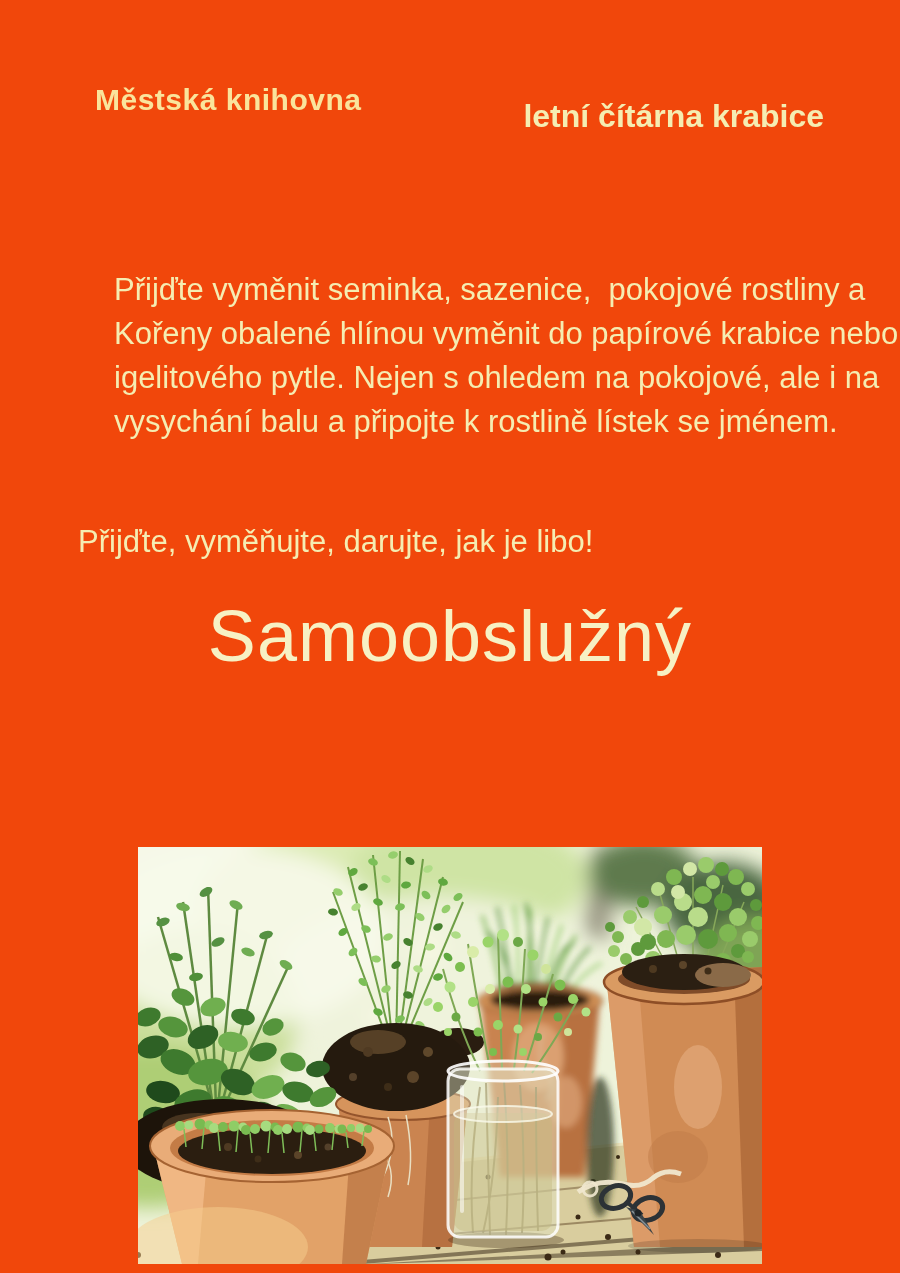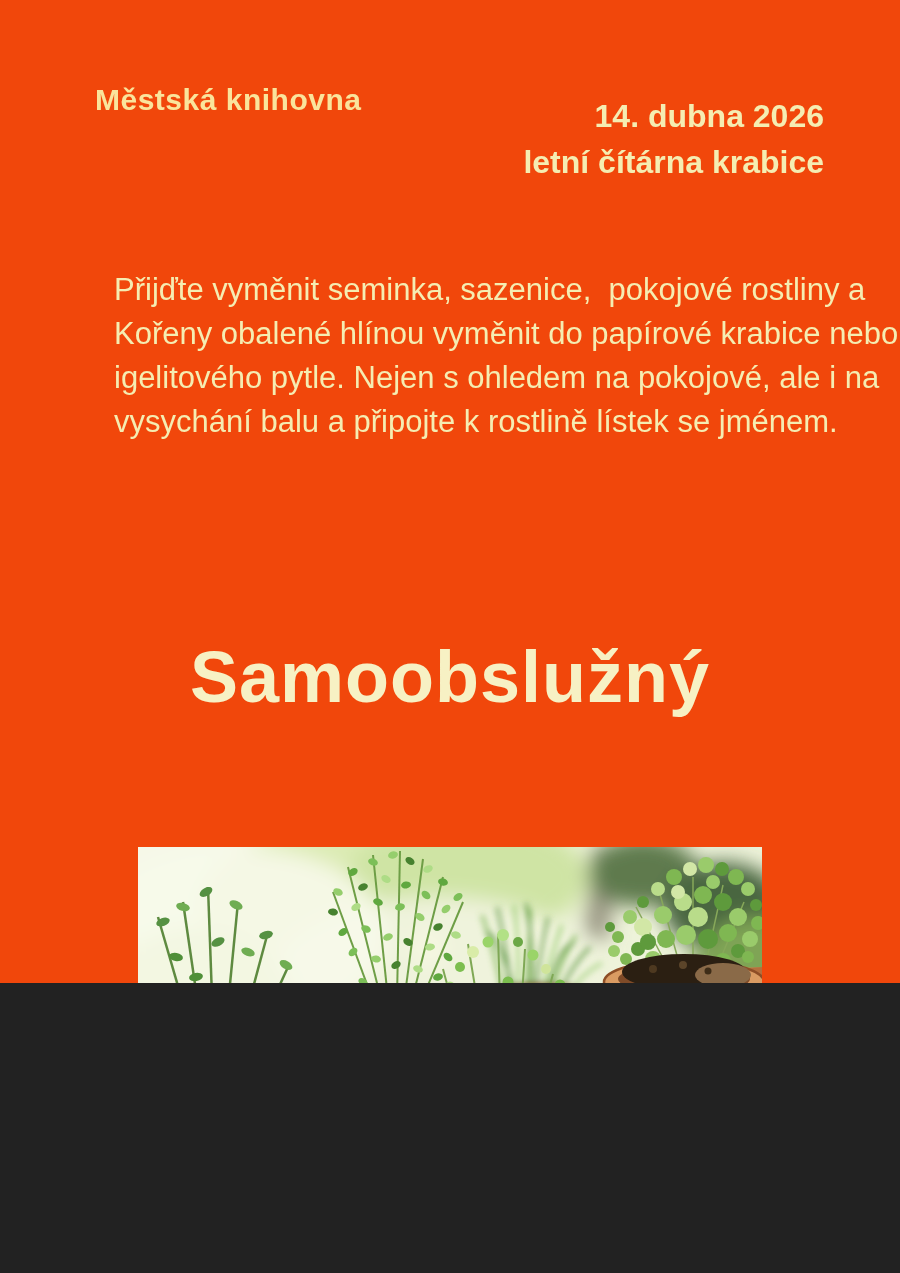--- a/index.html
+++ b/index.html
@@ -1,21 +1,21 @@
 <!DOCTYPE html>
 <html style="--background: #F1470B; --text-cream: #F5EDB2; --headline-cream: #F7F1C4; --logo-cream: #FAE49C;"><head>
 <meta charset="utf-8">
 <style>
   * { box-sizing: border-box; }
   html,body { margin:0; padding:0; }
   body { font-family: "Liberation Sans", sans-serif; background:#222; }
 
   .poster {
     position:relative;
-    width:900px; height:983px;
+    width:900px; height:1273px;
     background: var(--background, #F1470B);
     overflow:hidden;
     padding-left:48px;
   }
 
   
   .logo {
     position:absolute; left:95px; top:82px;
     color: var(--logo-cream, #FAE49C);
     font-weight:700; font-size:30px; line-height:35px; letter-spacing:0.5px;
@@ -46,55 +46,55 @@
   .body-text div { white-space:pre-wrap; }
 
   .cta {
     position:absolute; left:78px; top:520px; width:800px;
     color: var(--text-cream, #F5EDB2);
     font-size:31px; line-height:44px;
   }
 
   
   .headline {
-    position:absolute; left:0; top:622px; width:900px;
+    position:absolute; left:0; top:581px; width:900px;
     text-align:center;
     color: var(--headline-cream, #F7F1C4);
-    font-weight:700; font-size:72px; line-height:110px;
+    font-weight:400; font-size:72px; line-height:110px;
     letter-spacing:1px;
   }
 
   
   .photo {
     position:absolute; left:138px; top:847px;
     width:624px; height:417px;
     display:block;
   }
 </style>
 </head>
 <body>
 
 <div class="poster">
 
   <div class="logo">
     <div>Městská knihovna</div>
   </div>
 
   <div class="event-info">
-    <div>14. dubna 2026</div>
     <div>letní čítárna krabice</div>
   </div>
 
   <div class="body-text">
     <div>Přijďte vyměnit seminka, sazenice,  pokojové rostliny a</div>
     <div>Kořeny obalené hlínou vyměnit do papírové krabice nebo</div>
     <div>igelitového pytle. Nejen s ohledem na pokojové, ale i na</div>
     <div>vysychání balu a připojte k rostlině lístek se jménem.</div>
   </div>
 
+  <div class="cta">Přijďte, vyměňujte, darujte, jak je libo!</div>
 
   <div class="headline">
     <div>Samoobslužný</div>
   </div>
 
   <svg class="photo" viewBox="0 0 624 417" role="img" aria-label="Terracotta pots with herbs and seedlings, a glass jar with plant cuttings and scissors on a wooden table in a sunny garden">
     <defs>
       <filter id="b10" x="-30%" y="-30%" width="160%" height="160%">
           <feGaussianBlur stdDeviation="10"></feGaussianBlur>
         </filter>

